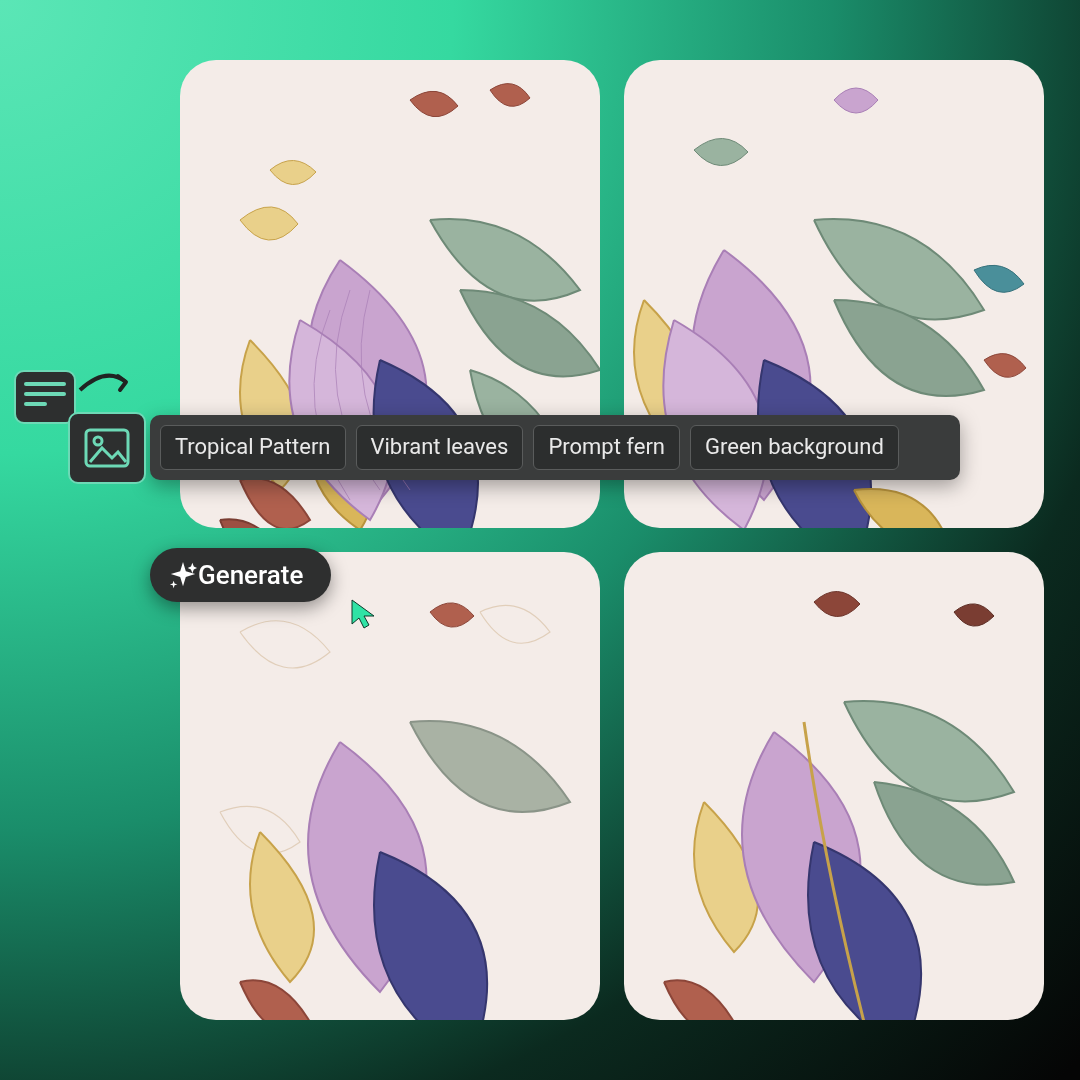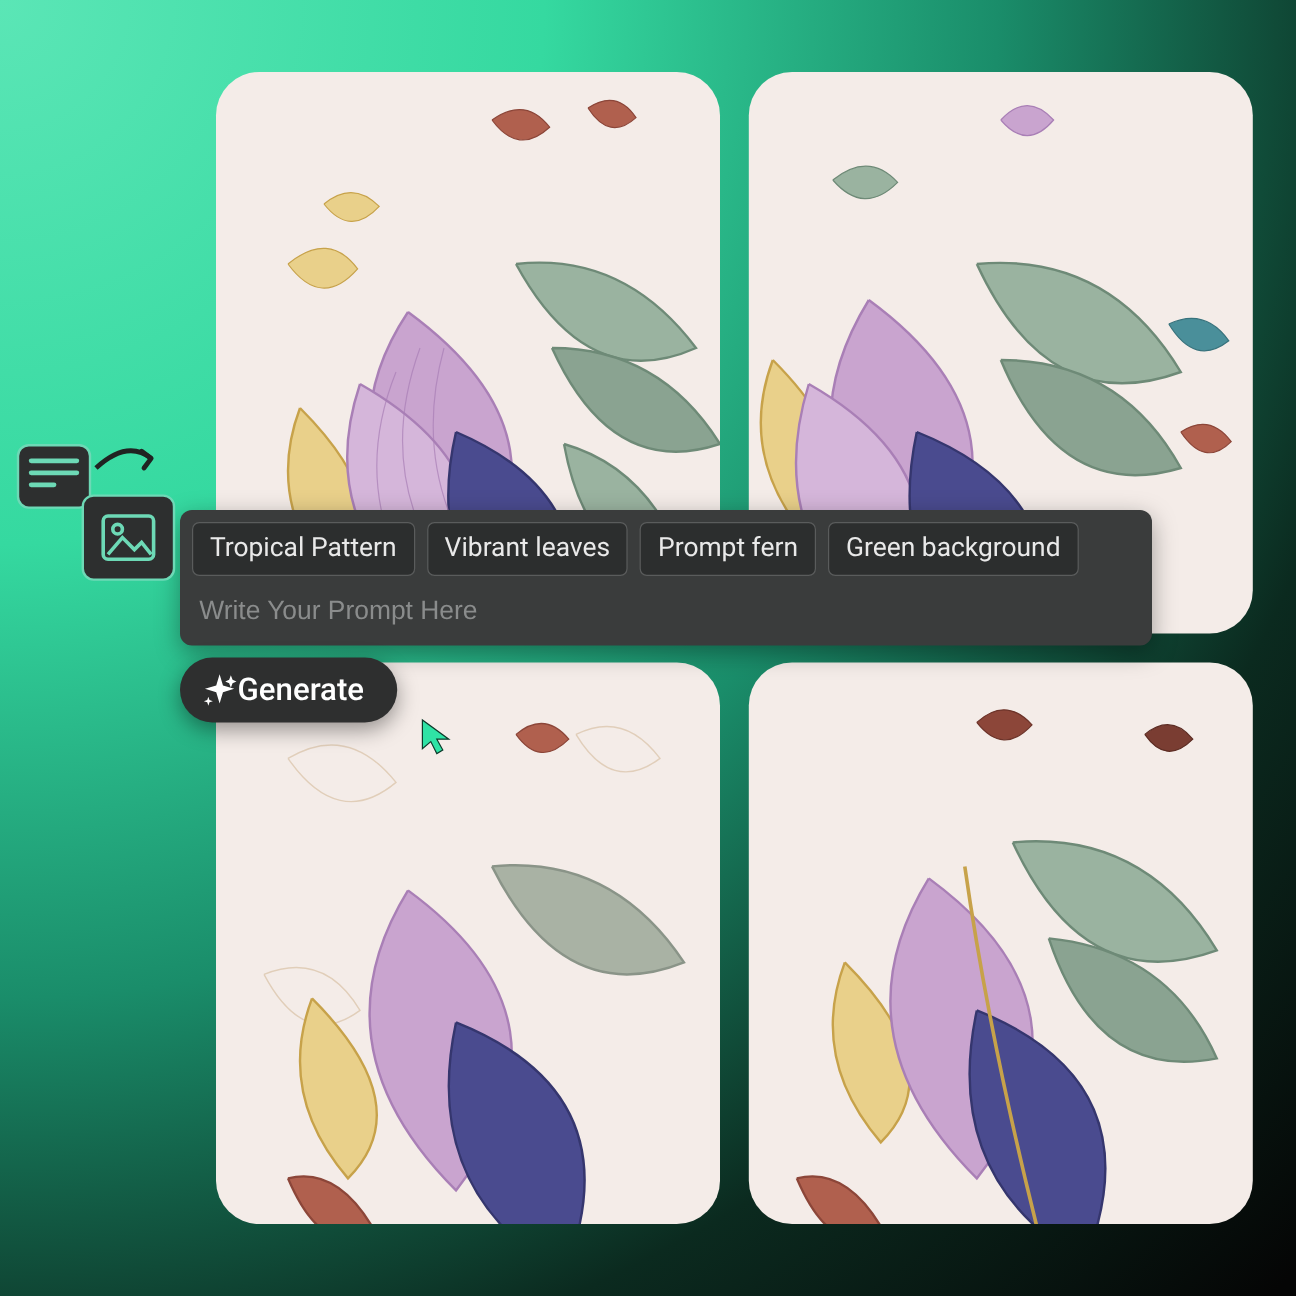--- a/index.html
+++ b/index.html
@@ -24,21 +24,21 @@
     border-radius: 36px;
     position: relative;
     overflow: hidden;
   }
   .tile svg { position: absolute; inset: 0; width: 100%; height: 100%; }
 
   
   .promptbar {
     position: absolute;
     left: 150px;
-    top: 425px;
+    top: 415px;
     width: 810px;
     background: #3a3c3c;
     border-radius: 10px;
     padding: 10px 10px;
     display: flex;
     flex-wrap: wrap;
     align-items: center;
     gap: 10px 10px;
     box-shadow: 0 6px 20px rgba(0,0,0,0.35);
   }
@@ -234,21 +234,20 @@
     </svg>
   </div>
 
 </div>
 
 <div class="promptbar">
   <span class="chip">Tropical Pattern</span>
   <span class="chip">Vibrant leaves</span>
   <span class="chip">Prompt fern</span>
   <span class="chip">Green background</span>
-  <input class="prompt-input" type="text" placeholder="Write Your Prompt Here" style="">
 </div>
 
 <div class="generate">
   <svg class="spark" viewBox="0 0 32 32">
     <path d="M16 2 L19 12 L29 15 L19 18 L16 28 L13 18 L3 15 L13 12 Z" fill="#ffffff"></path>
     <path d="M26 3 L27.5 7 L31 8.5 L27.5 10 L26 14 L24.5 10 L21 8.5 L24.5 7 Z" fill="#ffffff"></path>
     <path d="M6 22 L7 25 L10 26 L7 27 L6 30 L5 27 L2 26 L5 25 Z" fill="#ffffff"></path>
   </svg>
   <span>Generate</span>
 </div>

